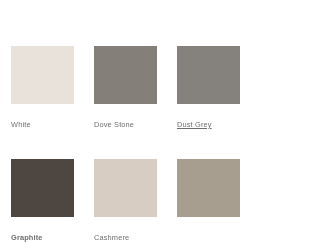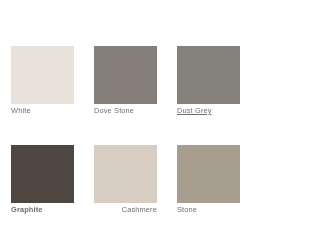--- a/index.html
+++ b/index.html
@@ -41,21 +41,21 @@
 
   .swatch-chip {
     width: 63px;
     height: 58px;
     display: block;
     box-sizing: border-box;
   }
 
   .swatch-label {
     display: block;
-    margin-top: 2px;
+    margin-top: 16px;
     font-family: "Liberation Sans", sans-serif;
     font-size: 7.4px;
     line-height: 10px;
     letter-spacing: 0.15px;
     color: #6e6e6e;
     white-space: nowrap;
     font-weight: 400;
   }
 </style>
 </head>
@@ -80,22 +80,21 @@
       <span class="swatch-label" style="color: rgb(110, 110, 110); text-decoration: underline;">Dust Grey</span>
     </div>
 
     <div class="swatch-cell">
       <span class="swatch-chip" style="background-color: rgb(78, 70, 64);"></span>
       <span class="swatch-label" style="color: rgb(110, 110, 110); font-weight: bold;">Graphite</span>
     </div>
 
     <div class="swatch-cell">
       <span class="swatch-chip" style="background-color: rgb(216, 205, 195);"></span>
-      <span class="swatch-label" style="color: rgb(110, 110, 110); text-align: right;">Cashmere</span>
+      <span class="swatch-label" style="color: rgb(110, 110, 110);">Cashmere</span>
     </div>
 
     <div class="swatch-cell">
       <span class="swatch-chip" style="background-color: rgb(168, 158, 143);"></span>
-      <span class="swatch-label" style="color: rgb(110, 110, 110);">Stone</span>
     </div>
 
   </div>
 </div>
 
 </body></html>

